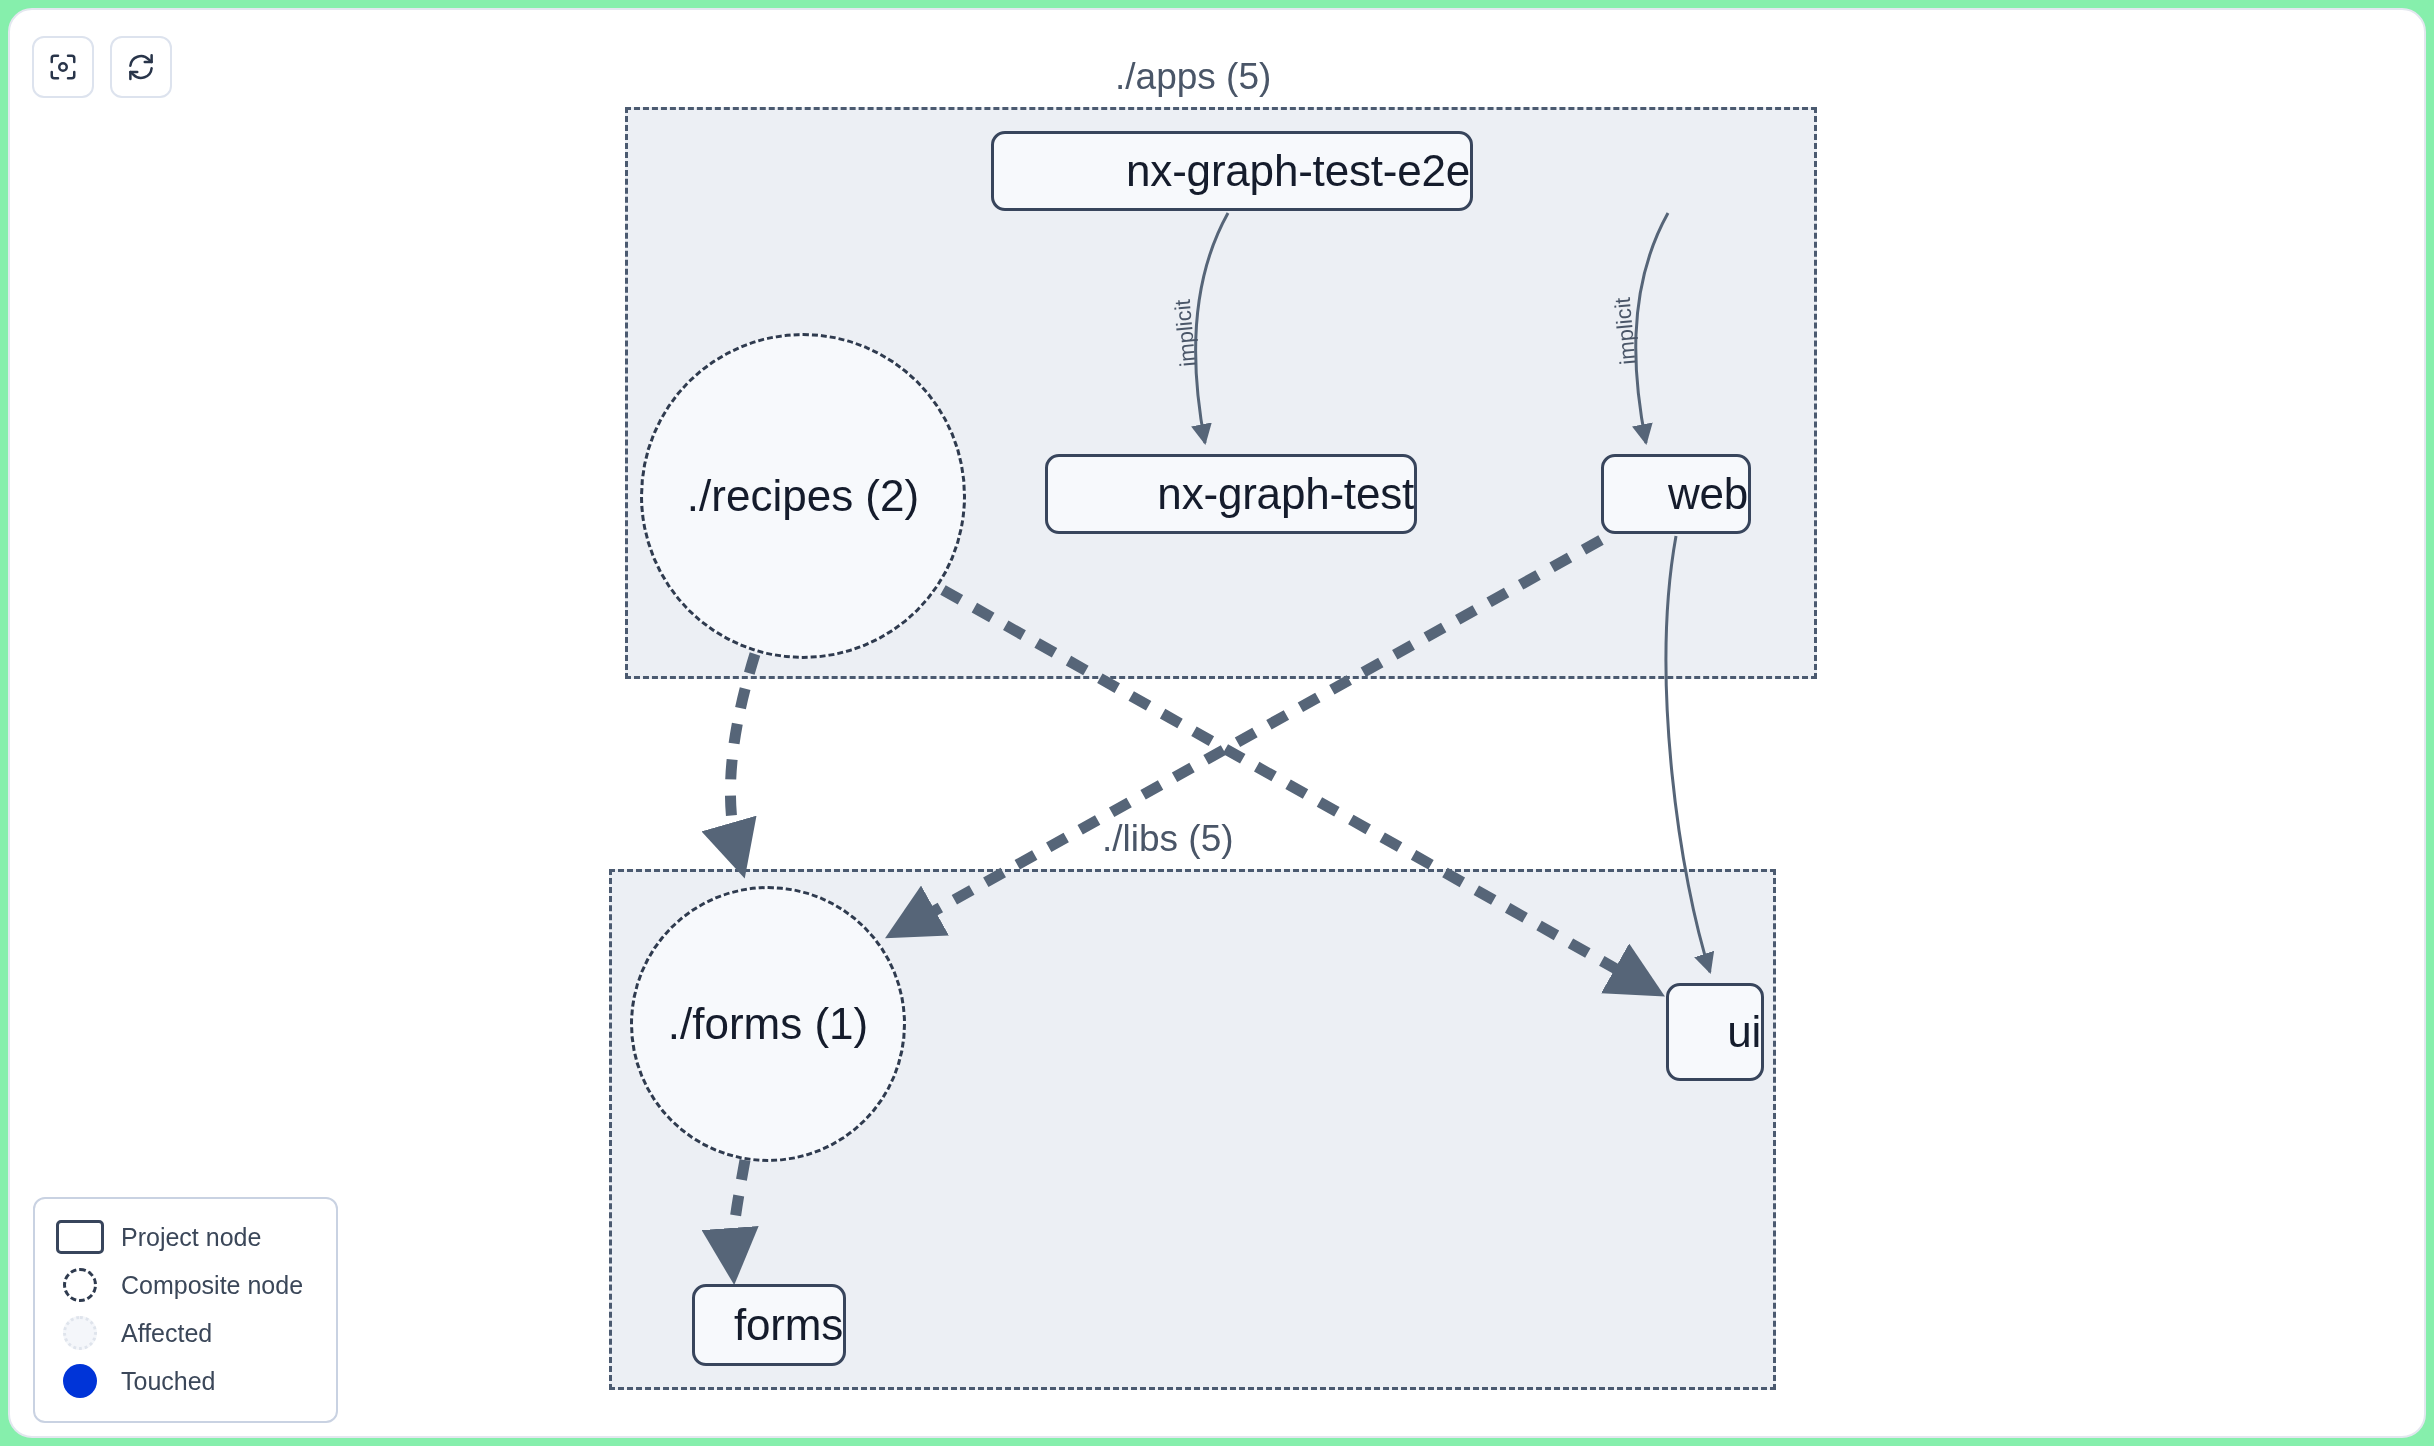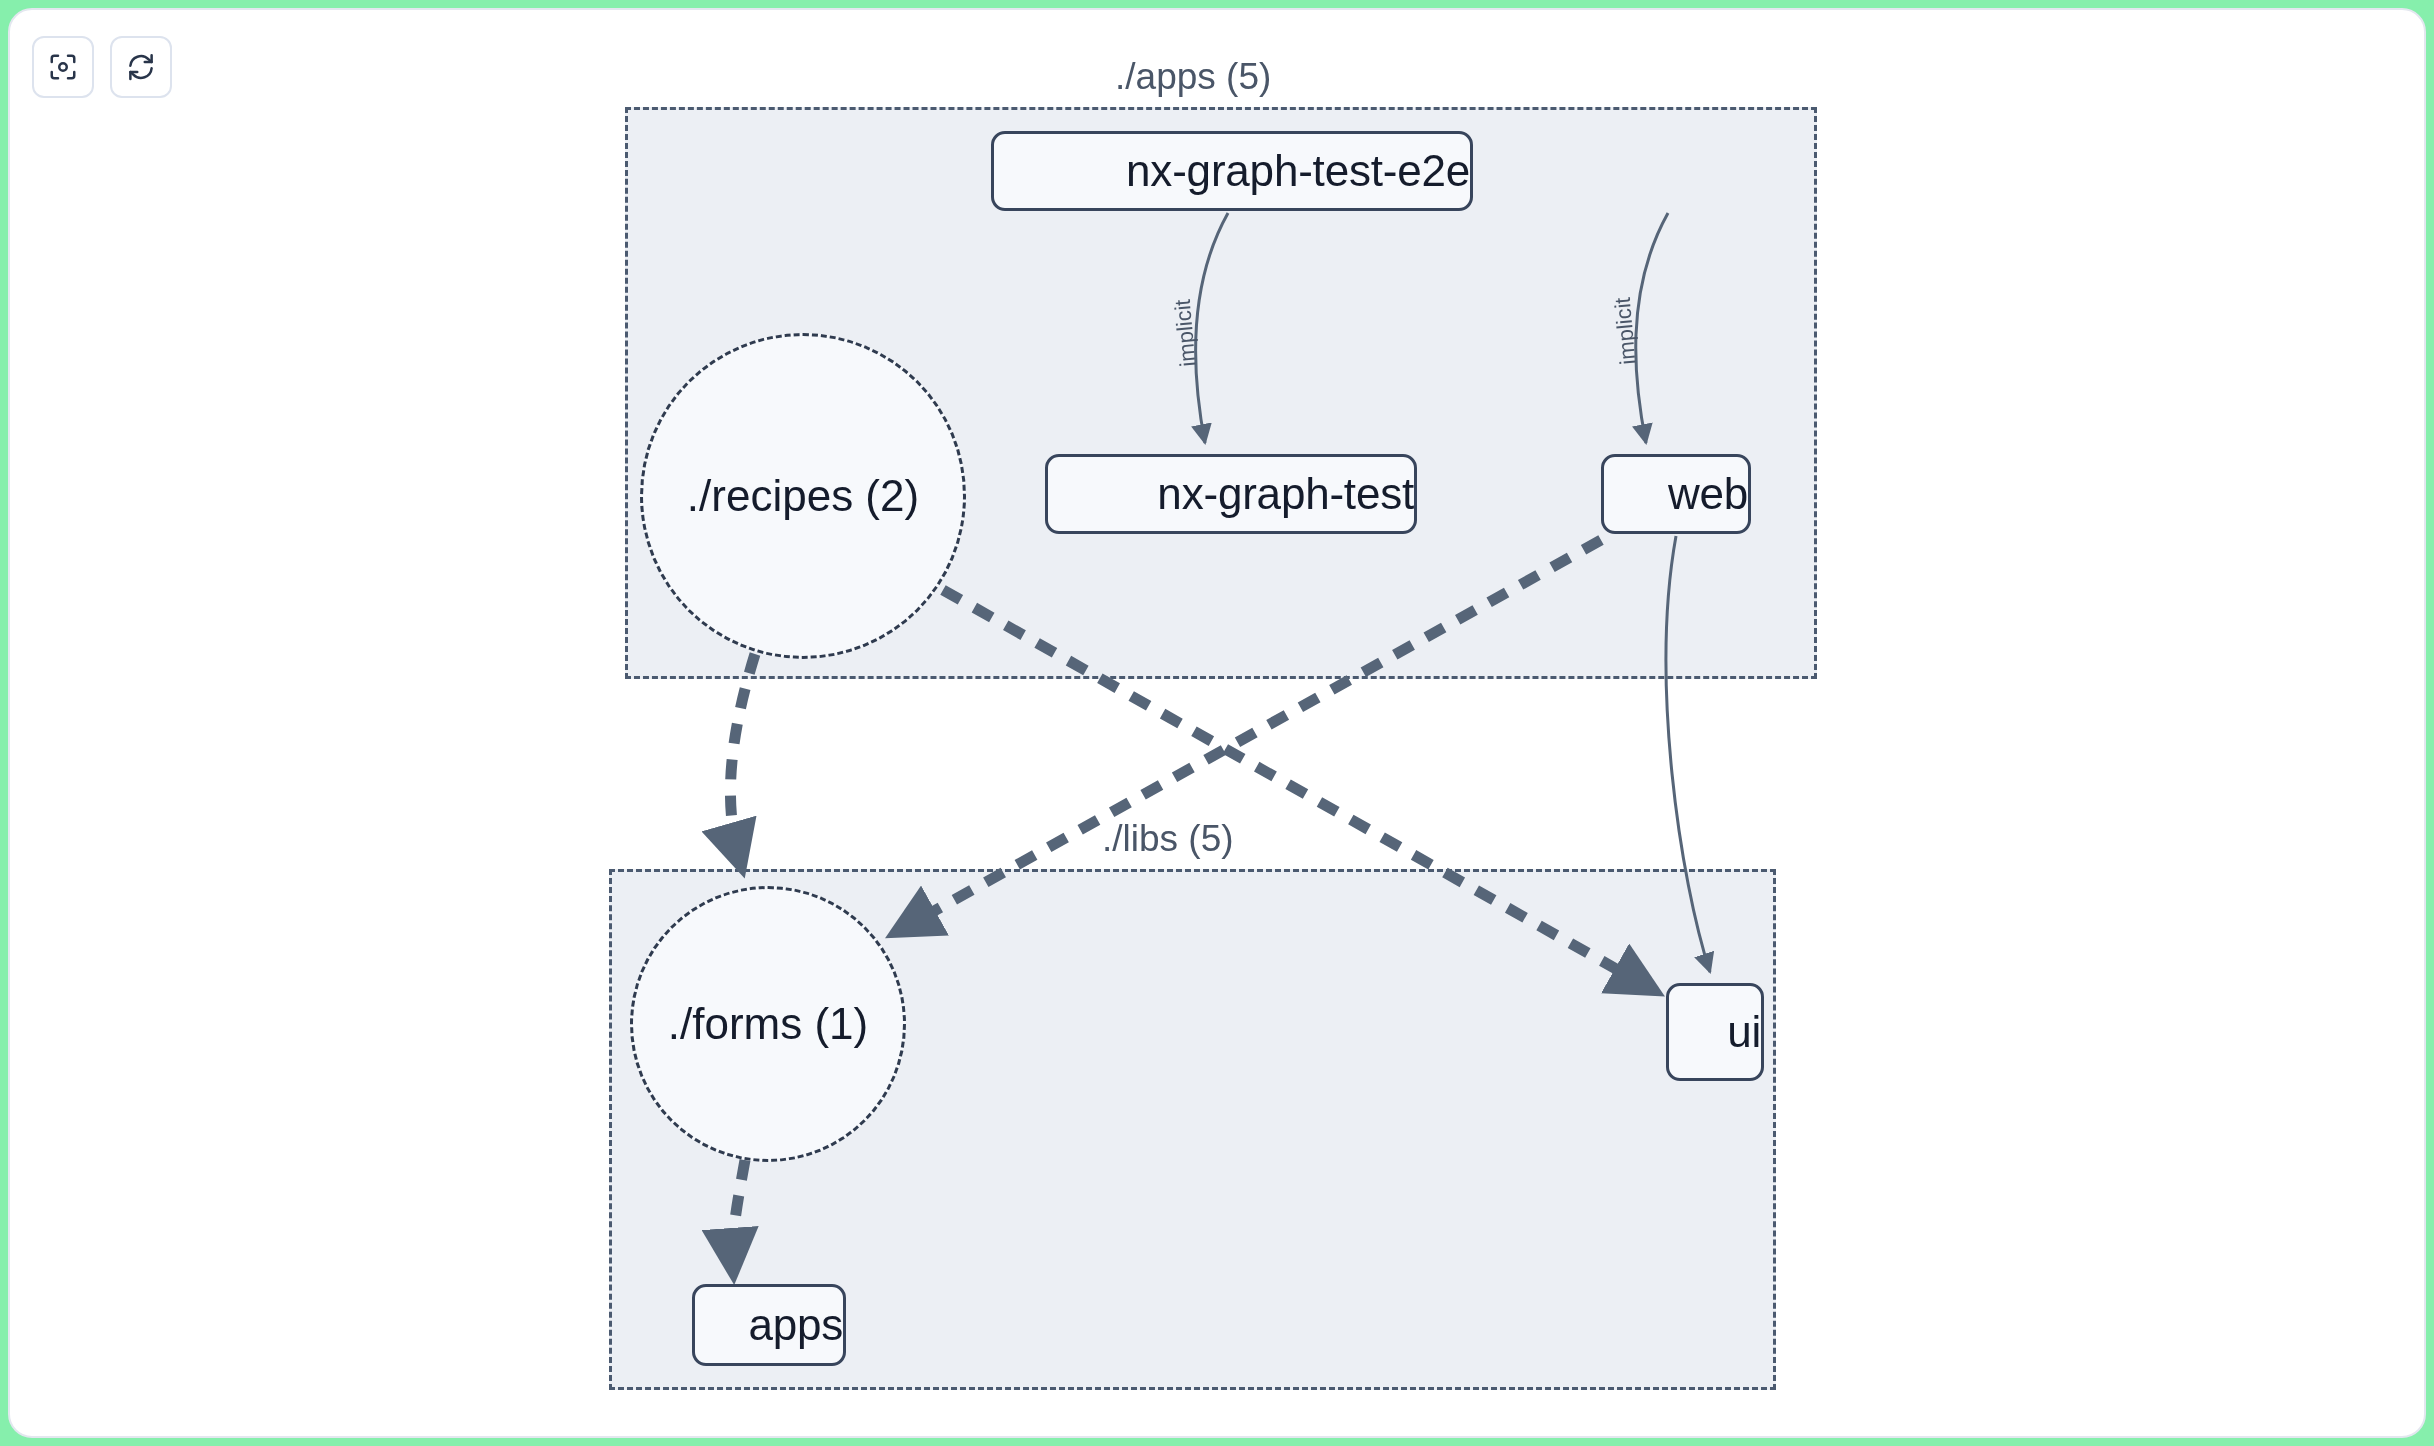--- a/index.html
+++ b/index.html
@@ -232,17 +232,43 @@
     <div class="node-rect" style="left:1045px;top:454px;width:372px;height:80px;">
       <span>nx-graph-test</span>
     </div>
     <div class="node-rect" style="left:1601px;top:454px;width:150px;height:80px;">
       <span>web</span>
     </div>
     <div class="node-rect" style="left:1666px;top:983px;width:98px;height:98px;">
       <span>ui</span>
     </div>
     <div class="node-rect" style="left:692px;top:1284px;width:154px;height:82px;">
-      <span>apps</span>
+      <span>forms</span>
     </div>
   </div>
 
+  <div class="legend">
+    <div class="legend-row">
+      <div class="legend-swatch">
+        <div class="sw-rect"></div>
+      </div>
+      <div class="legend-text">Project node</div>
+    </div>
+    <div class="legend-row">
+      <div class="legend-swatch">
+        <div class="sw-dashed-circle"></div>
+      </div>
+      <div class="legend-text">Composite node</div>
+    </div>
+    <div class="legend-row">
+      <div class="legend-swatch">
+        <div class="sw-affected"></div>
+      </div>
+      <div class="legend-text">Affected</div>
+    </div>
+    <div class="legend-row">
+      <div class="legend-swatch">
+        <div class="sw-touched"></div>
+      </div>
+      <div class="legend-text">Touched</div>
+    </div>
+  </div>
 </div>
 
 </body></html>

